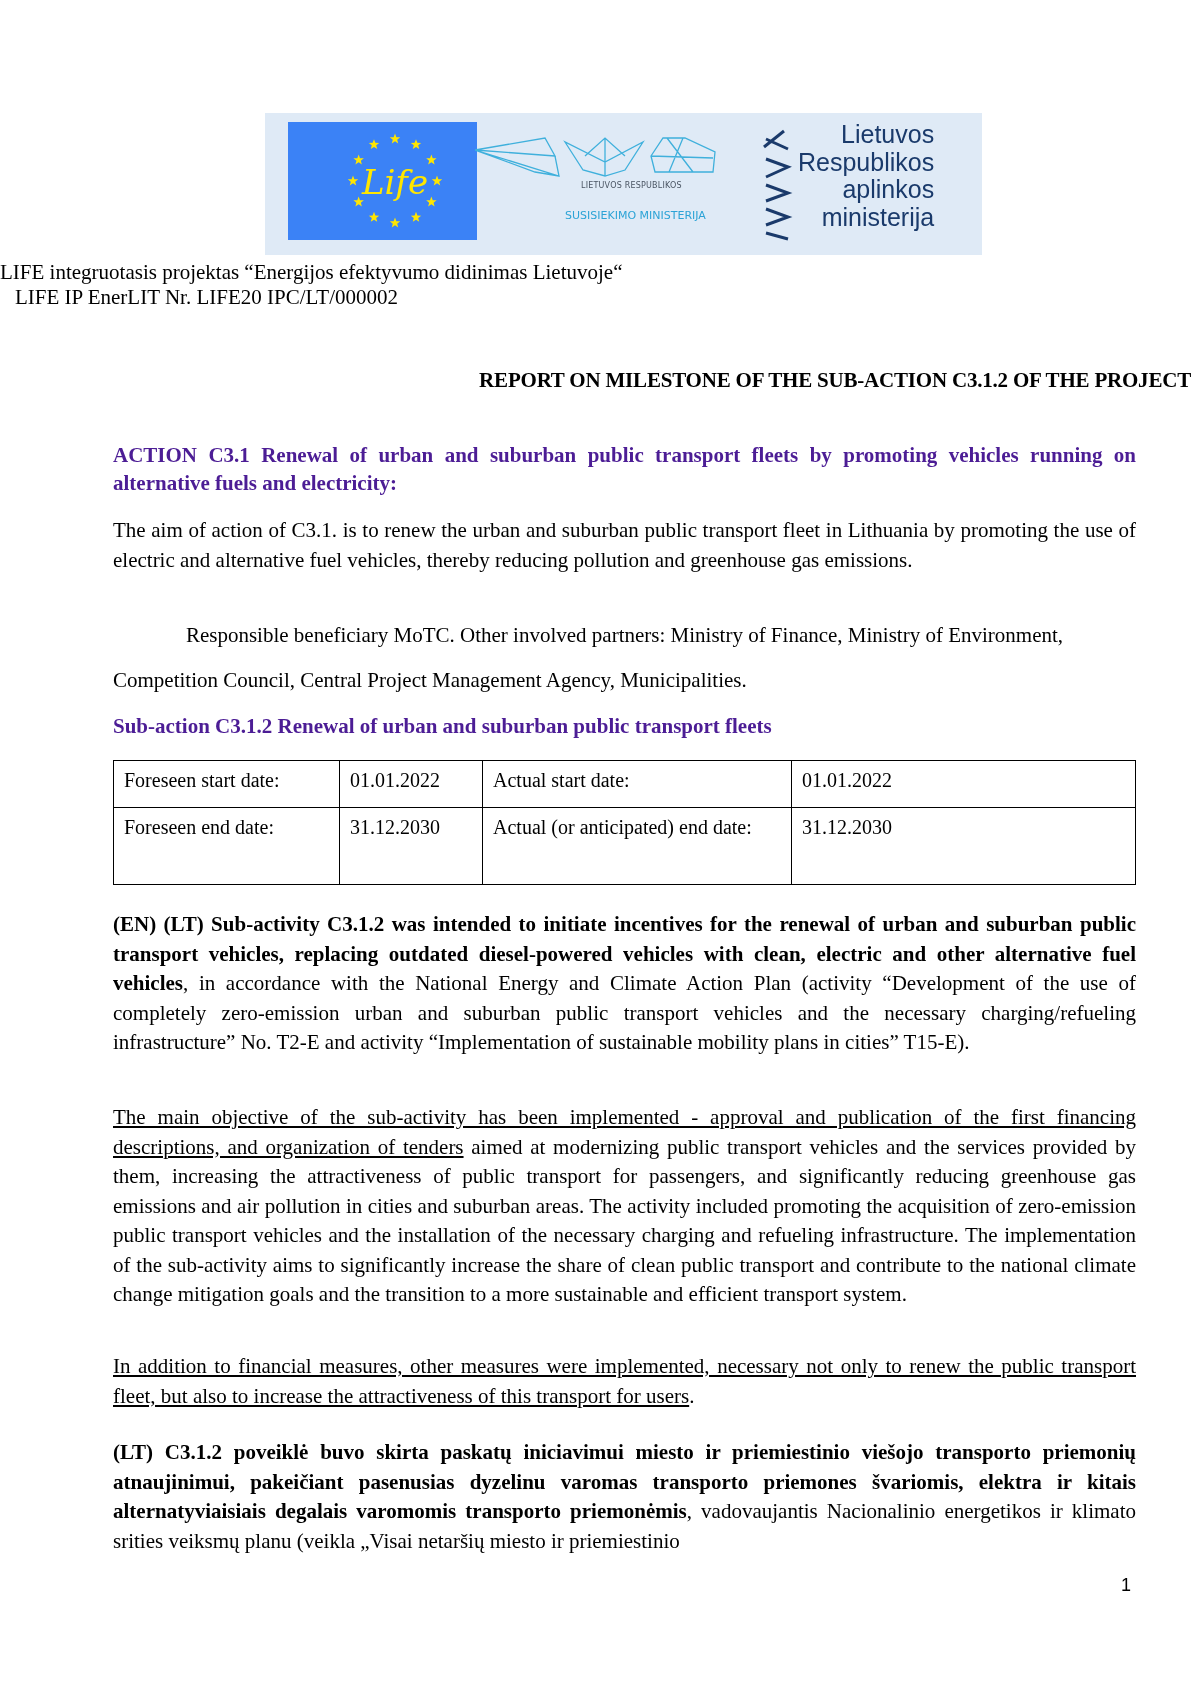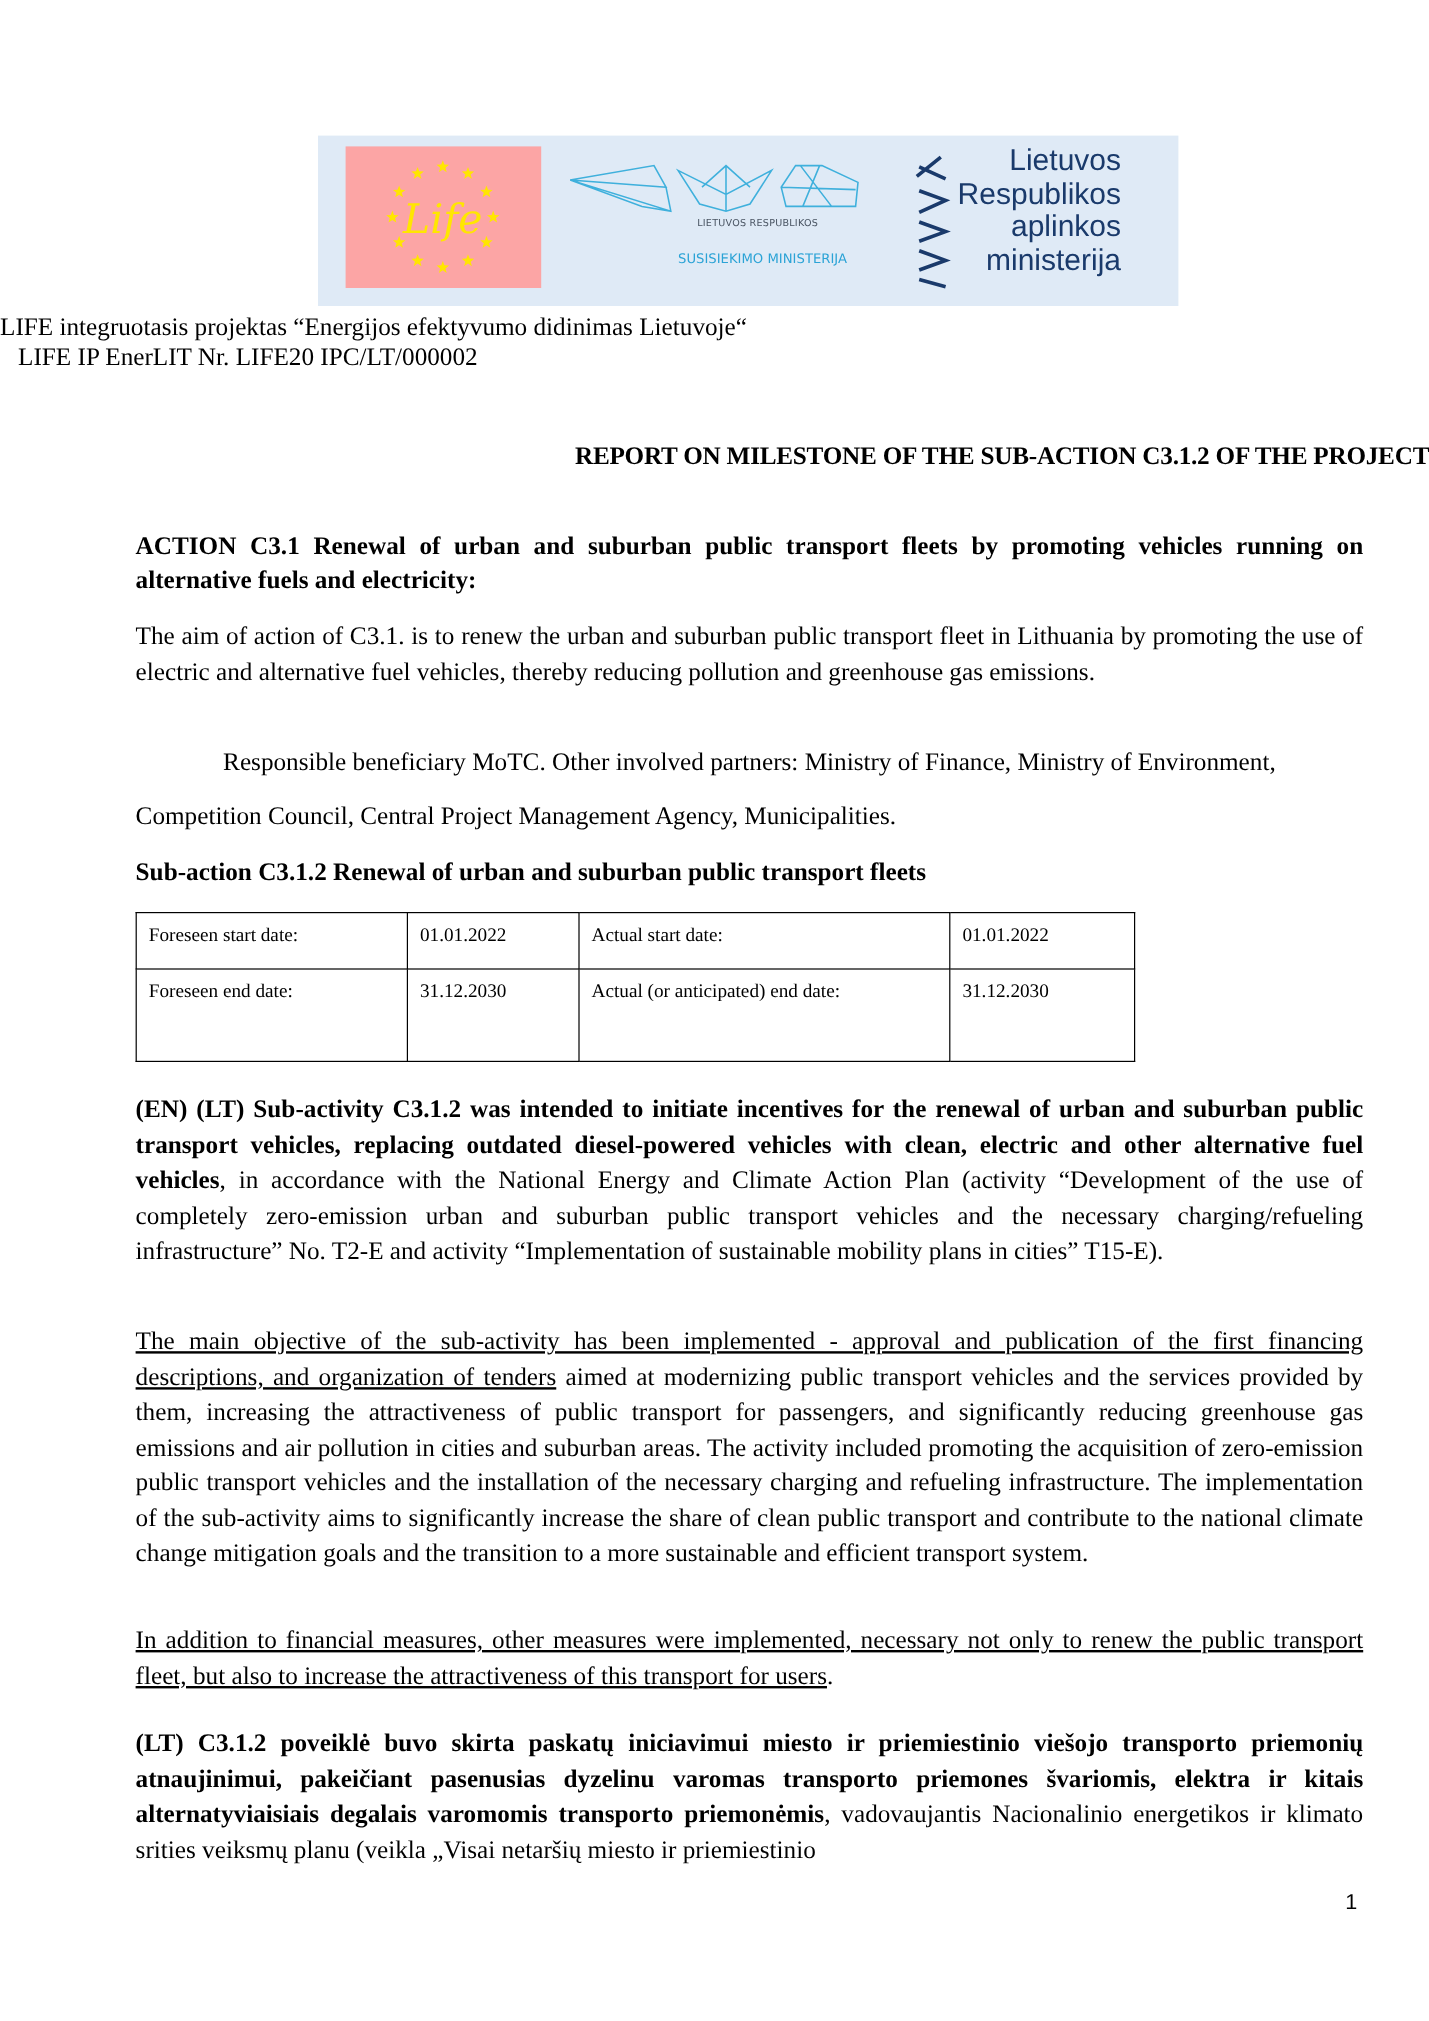--- a/index.html
+++ b/index.html
@@ -2,40 +2,40 @@
 <html><head>
 <meta charset="utf-8">
 <style>
   html, body { margin:0; padding:0; background:#ffffff; }
   body { width:1191px; height:1684px; position:relative; overflow:hidden;
          font-family:"Liberation Serif", "DejaVu Serif", serif; color:#000; }
   .abs { position:absolute; }
 
   
   #banner { left:265px; top:113px; width:717px; height:142px; background:#dfeaf6; }
-  #eu-flag { left:23px; top:9px; width:163px; height:118px; background:#fca5a5; }
+  #eu-flag { left:23px; top:9px; width:163px; height:118px; background:#3b82f6;padding-left:26px; }
   #eu-flag svg { width:100%; height:100%; display:block; }
   #motc-logo { left:210px; top:15px; width:250px; height:110px; }
   #motc-sub { left:300px; top:68px; font-family:"DejaVu Sans", sans-serif; font-size:8px; color:#4a5563; letter-spacing:0.2px; white-space:nowrap;margin-left:16px; }
   #motc-name { left:300px; top:96px; font-family:"DejaVu Sans", sans-serif; font-size:11px; color:#2ba3d6; white-space:nowrap; }
   #env-logo { left:495px; top:8px; width:215px; height:126px;text-align:right; }
   #env-mark { left:0px; top:6px; width:34px; height:114px; }
   #env-text { left:38px; top:0px; font-family:"Liberation Sans", sans-serif; font-size:25px; line-height:27.5px; color:#1a3a6b; }
 
   .center-line { left:0; width:1191px; text-align:left; font-size:21px; line-height:25px; white-space:nowrap; }
 
   #report-title { left:0; width:1191px; top:368px; text-align:right; font-size:21px; font-weight:bold; letter-spacing:-0.2px; }
 
-  .blue-h { color:#000000; font-weight:bold; font-size:21px; }
+  .blue-h { color:#4c1d95; font-weight:bold; font-size:21px; }
   .para { left:113px; width:1023px; font-size:21px; line-height:29.5px; text-align:justify; }
   .para .b { font-weight:bold; }
   .para .u { text-decoration:underline; }
 
   
-  #dates-table { left:113px; top:760px; width:833px; border-collapse:collapse; font-size:16px; }
+  #dates-table { left:113px; top:760px; width:1023px; border-collapse:collapse; font-size:20px; }
   #dates-table td { border:1.5px solid #000; vertical-align:top; padding:5px 10px 0 10px; line-height:28px; }
   #dates-table tr.r1 td { height:41px; }
   #dates-table tr.r2 td { height:71px; }
 
   #page-num { left:1121px; top:1575px; font-family:"Liberation Sans", sans-serif; font-size:18px; }
 </style>
 </head>
 <body>
 
 <div id="banner" class="abs">

